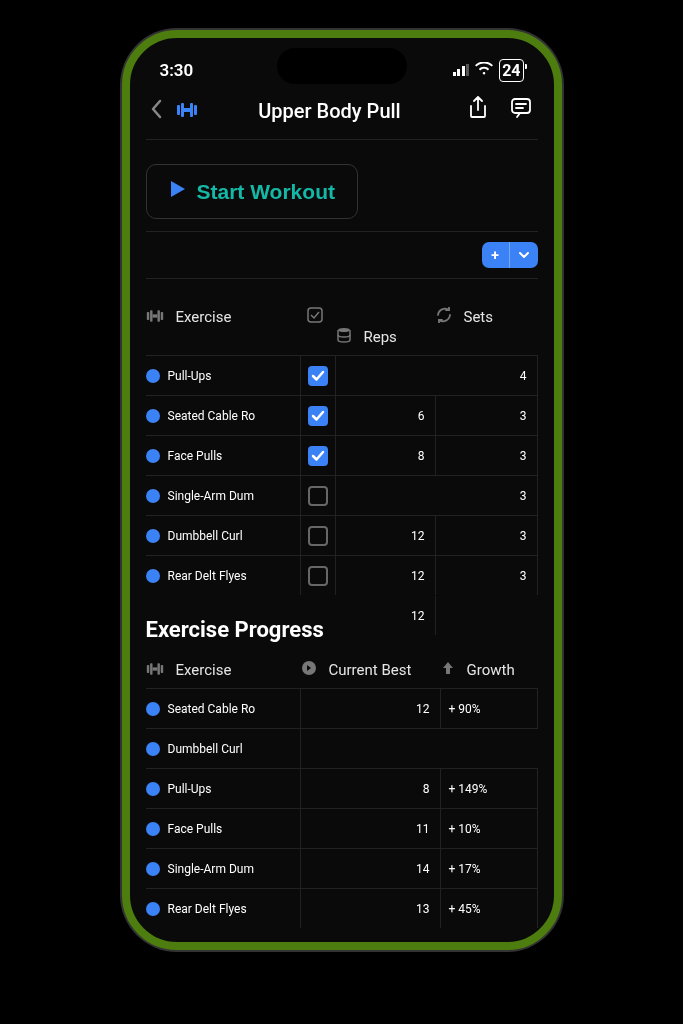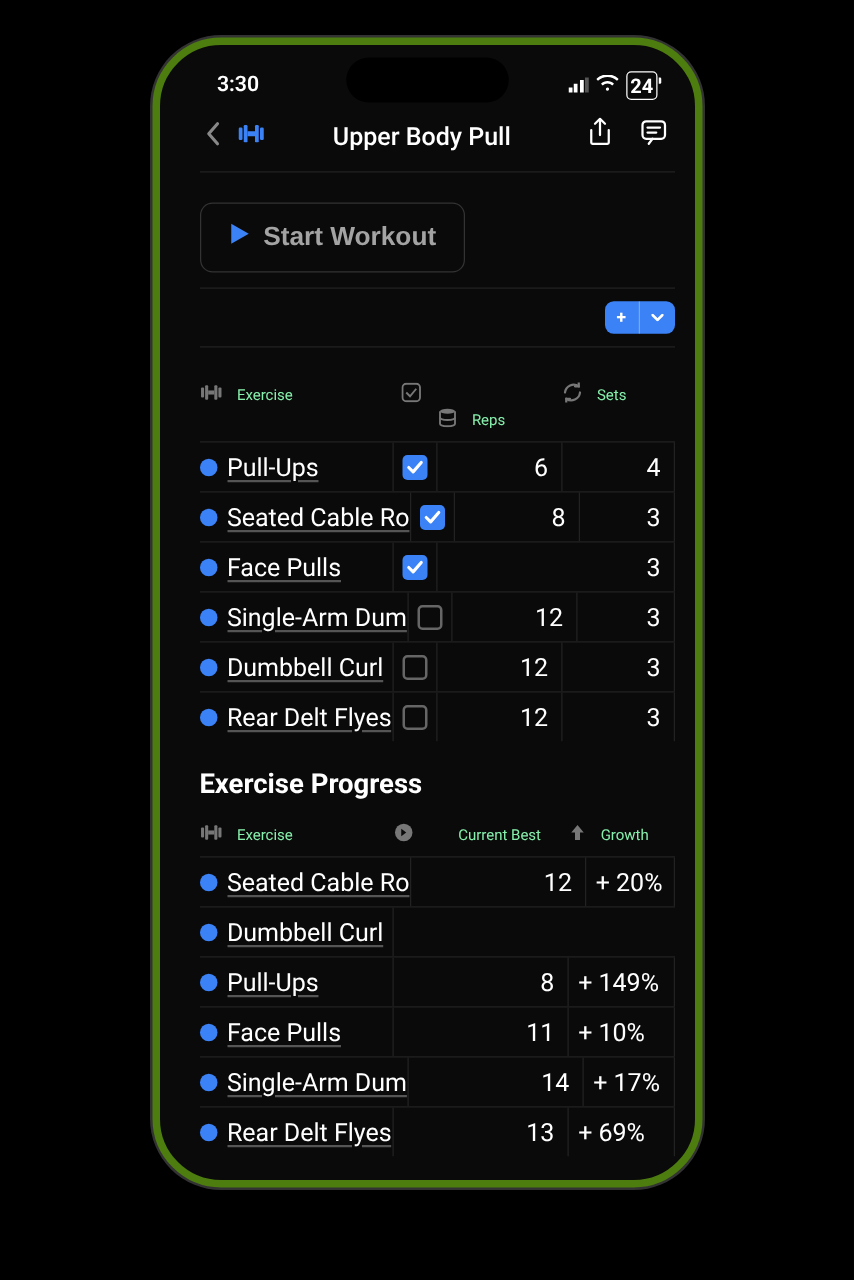--- a/index.html
+++ b/index.html
@@ -10,25 +10,24 @@
     justify-content: center;
     align-items: flex-start;
     min-height: 1024px;
     padding-top: 30px;
   }
   .phone {
     width: 440px;
     height: 920px;
     background: #0a0a0a;
     border-radius: 55px;
-    border: 6px solid #4d7c0f;
+    border: 8px solid #4d7c0f;
     box-shadow: 0 0 0 2px #333, 0 20px 60px rgba(0,0,0,0.8);
     position: relative;
     overflow: hidden;
-    padding-left: 16px;
   }
   .notch {
     position: absolute;
     top: 10px;
     left: 50%;
     transform: translateX(-50%);
     width: 130px;
     height: 36px;
     background: #000;
     border-radius: 20px;
@@ -84,21 +83,21 @@
   .divider { height: 1px; background: #222; }
   .start-btn {
     display: inline-flex;
     align-items: center;
     gap: 10px;
     background: transparent;
     border: 1px solid #333;
     border-radius: 10px;
     padding: 14px 22px;
     margin: 24px 0 12px 0;
-    color: #a3a3a3;
+    color: #14b8a6;
     font-size: 21px;
     font-weight: 600;
     cursor: pointer;
   }
   .play { color: #3b82f6; }
   .add-row {
     display: flex;
     justify-content: flex-end;
     border-top: 1px solid #222;
     border-bottom: 1px solid #222;
@@ -119,38 +118,38 @@
     height: 26px;
     color: #fff;
     font-size: 14px;
     font-weight: 700;
   }
   .add-btn span:first-child { border-right: 1px solid rgba(255,255,255,0.3); }
   .section-title { font-size: 22px; font-weight: 700; margin: 22px 0 10px 0; }
   .table-head {
     display: flex;
     align-items: center;
-    color: #86efac;
-    font-size: 12px;
+    color: #e5e5e5;
+    font-size: 15px;
     padding: 8px 0;
     text-align: center;
   }
   .table-head svg, .table-head .hi { margin-right: 6px; flex-shrink: 0; }
   .col-ex { flex: 0 0 155px; display: flex; align-items: center; }
   .col-ck { flex: 0 0 35px; display: flex; align-items: center; justify-content: center; }
   .col-reps { flex: 0 0 100px; display: flex; align-items: center; margin-top: 40px; }
   .col-sets { flex: 1; display: flex; align-items: center; }
-  .col-cb { flex: 0 0 140px; display: flex; align-items: center; gap: 24px; }
+  .col-cb { flex: 0 0 140px; display: flex; align-items: center; }
   .col-gr { flex: 1; display: flex; align-items: center; }
   .row {
     display: flex;
-    align-items: flex-end;
+    align-items: flex-start;
     border-top: 1px solid #222;
     height: 40px;
-    font-size: 20px;
+    font-size: 12px;
   }
   .row .col-ex, .row .col-ck, .row .col-reps, .row .col-sets,
   .row .col-cb, .row .col-gr {
     border-right: 1px solid #222;
     height: 100%;
     display: flex;
     align-items: center;
   }
   .dot {
     width: 14px;
@@ -444,21 +443,21 @@
     <div id="progress-rows">
         <div class="row">
           <div class="col-ex">
             <span class="dot"></span>
             <span class="ex-name">Seated Cable Ro</span>
           </div>
           <div class="col-cb">
             <span class="num">12</span>
           </div>
           <div class="col-gr">
-            <span class="growth">+ 20%</span>
+            <span class="growth">+ 90%</span>
           </div>
         </div>
         <div class="row">
           <div class="col-ex">
             <span class="dot"></span>
             <span class="ex-name">Dumbbell Curl</span>
           </div>
         </div>
         <div class="row">
           <div class="col-ex">
@@ -498,18 +497,18 @@
         </div>
         <div class="row">
           <div class="col-ex">
             <span class="dot"></span>
             <span class="ex-name">Rear Delt Flyes</span>
           </div>
           <div class="col-cb">
             <span class="num">13</span>
           </div>
           <div class="col-gr">
-            <span class="growth">+ 69%</span>
+            <span class="growth">+ 45%</span>
           </div>
         </div>
       </div>
   </div>
 </div>
 
 </body></html>

